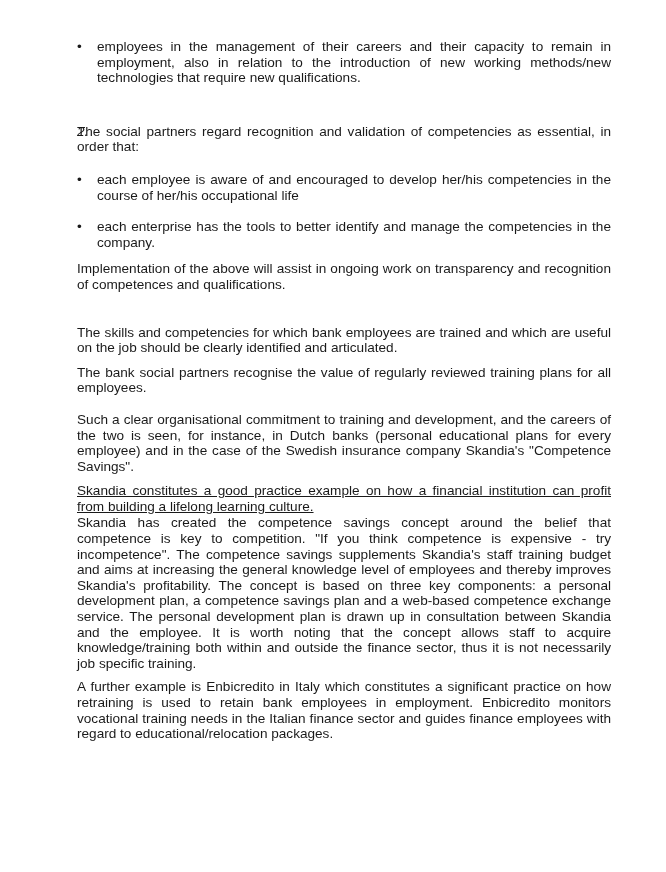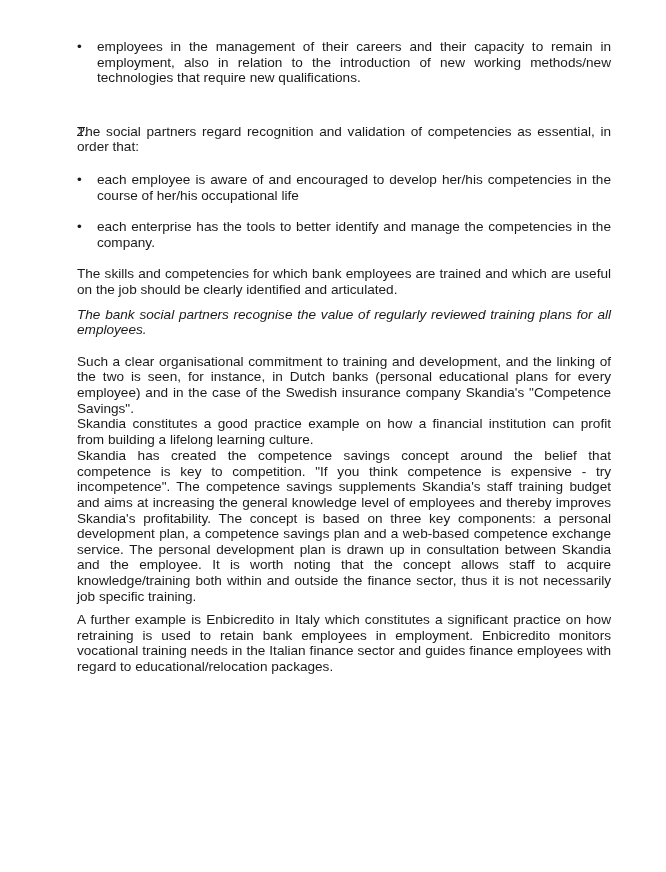--- a/index.html
+++ b/index.html
@@ -34,20 +34,21 @@
   <p class="bullet" style="margin-top:17px;">
     <span class="dot">•</span>
     <span>each employee is aware of and encouraged to develop her/his competencies in the course of her/his occupational life</span>
   </p>
 
   <p class="bullet" style="margin-top:16px;">
     <span class="dot">•</span>
     <span>each enterprise has the tools to better identify and manage the competencies in the company.</span>
   </p>
 
-  <p style="margin-top:16px;">The skills and competencies for which bank employees are trained and which are useful on the job should be clearly identified and articulated.</p>
-  <p style="margin-top:9px;font-style:italic;">The bank social partners recognise the value of regularly reviewed training plans for all employees.</p>
-  <p style="margin-top:16px;">Such a clear organisational commitment to training and development, and the linking of the two is seen, for instance, in Dutch banks (personal educational plans for every employee) and in the case of the Swedish insurance company Skandia's "Competence Savings".</p>
-  <p style="">Skandia constitutes a good practice example on how a financial institution can profit from building a lifelong learning culture.</p>
+  <p style="margin-top:11px;">Implementation of the above will assist in ongoing work on transparency and recognition of competences and qualifications.</p>
+  <p style="margin-top:32px;">The skills and competencies for which bank employees are trained and which are useful on the job should be clearly identified and articulated.</p>
+  <p style="margin-top:9px;">The bank social partners recognise the value of regularly reviewed training plans for all employees.</p>
+  <p style="margin-top:16px;">Such a clear organisational commitment to training and development, and the careers of the two is seen, for instance, in Dutch banks (personal educational plans for every employee) and in the case of the Swedish insurance company Skandia's "Competence Savings".</p>
+  <p style="margin-top:9px;text-decoration:underline;">Skandia constitutes a good practice example on how a financial institution can profit from building a lifelong learning culture.</p>
   <p style="margin-top:1px;">Skandia has created the competence savings concept around the belief that competence is key to competition. "If you think competence is expensive - try incompetence". The competence savings supplements Skandia's staff training budget and aims at increasing the general knowledge level of employees and thereby improves Skandia's profitability. The concept is based on three key components: a personal development plan, a competence savings plan and a web-based competence exchange service. The personal development plan is drawn up in consultation between Skandia and the employee. It is worth noting that the concept allows staff to acquire knowledge/training both within and outside the finance sector, thus it is not necessarily job specific training.</p>
   <p style="margin-top:8px;">A further example is Enbicredito in Italy which constitutes a significant practice on how retraining is used to retain bank employees in employment. Enbicredito monitors vocational training needs in the Italian finance sector and guides finance employees with regard to educational/relocation packages.</p>
 
 </div>
 
 </body></html>

